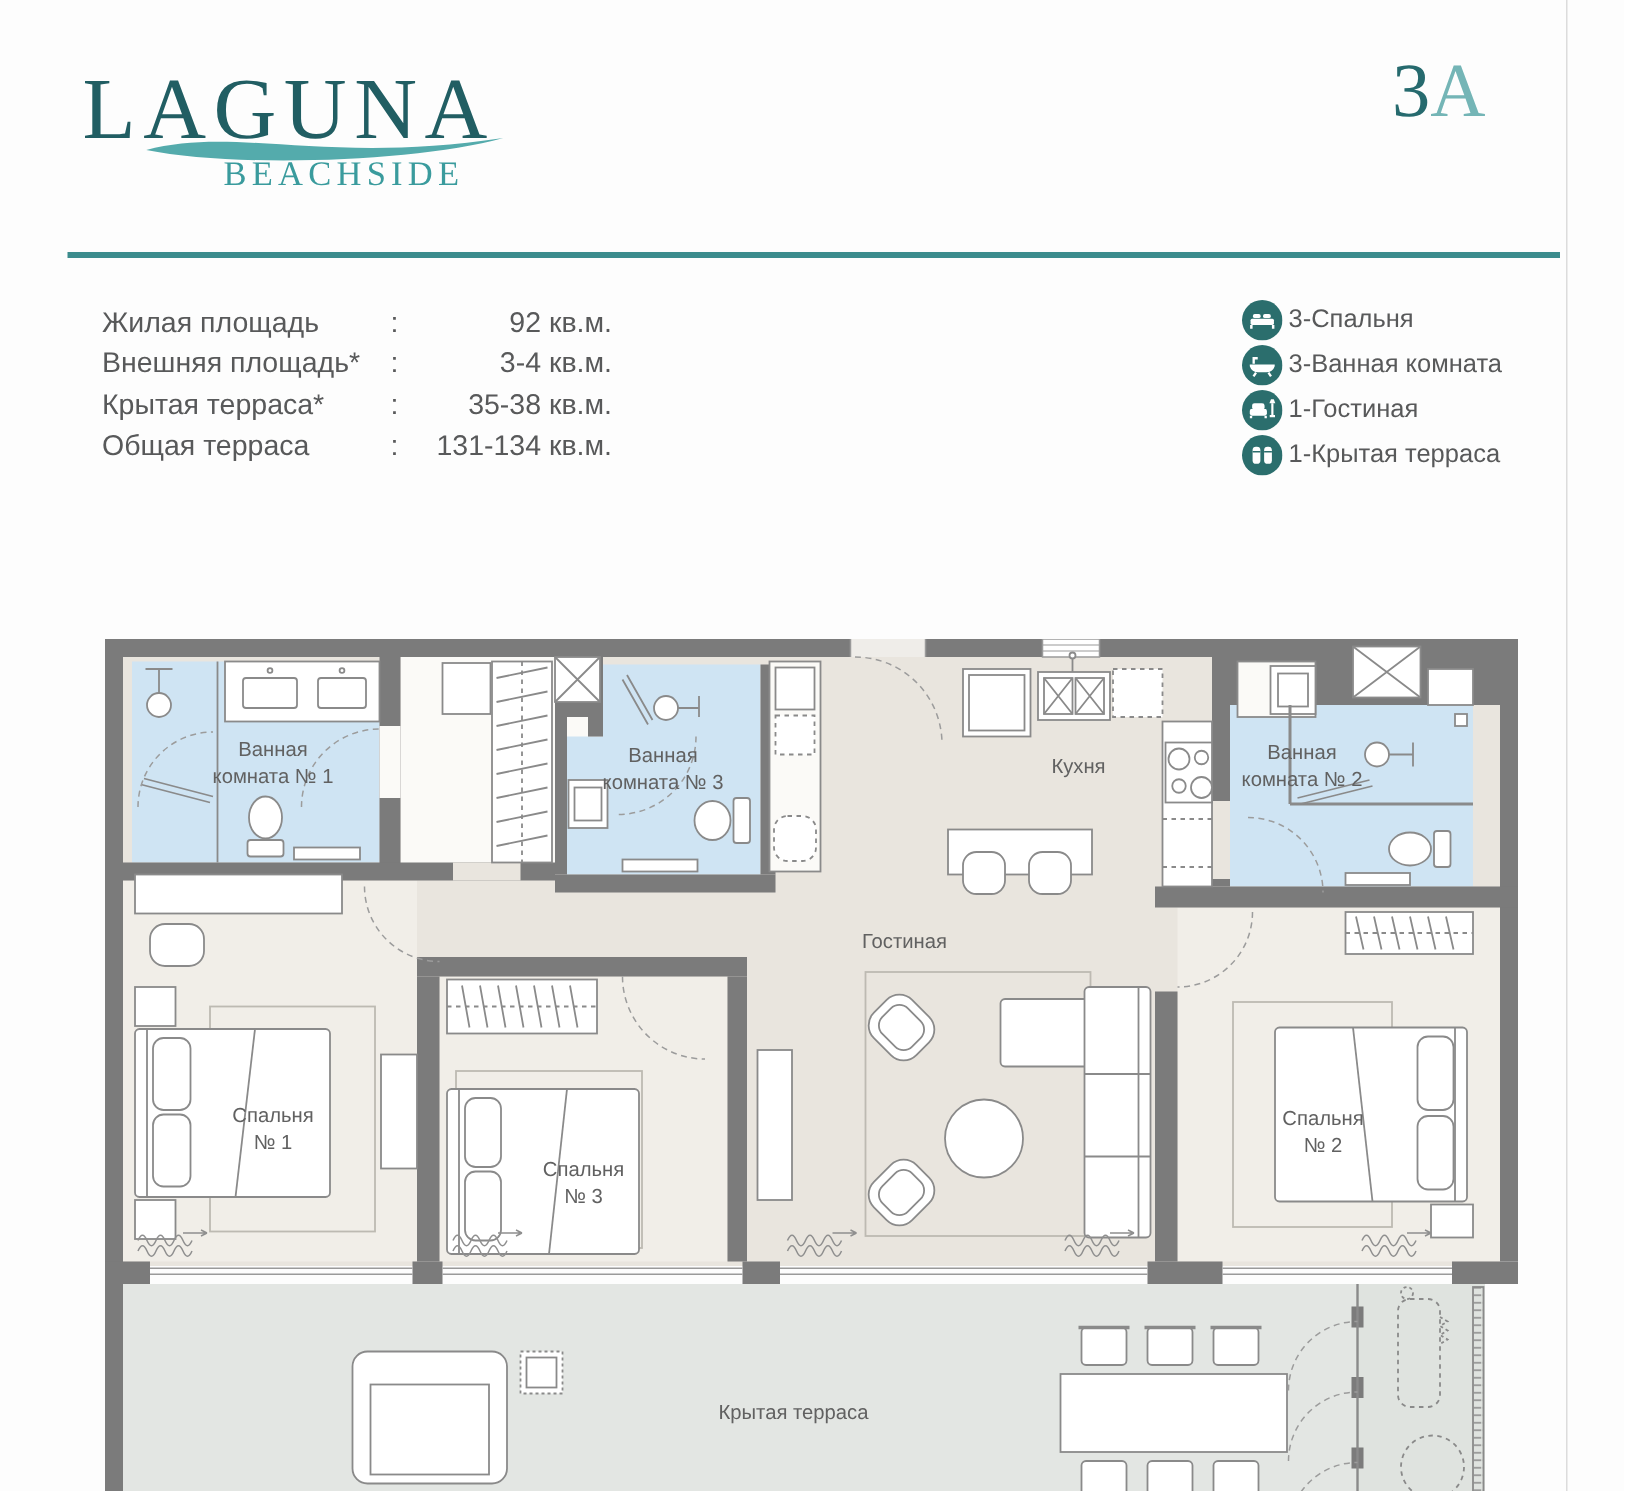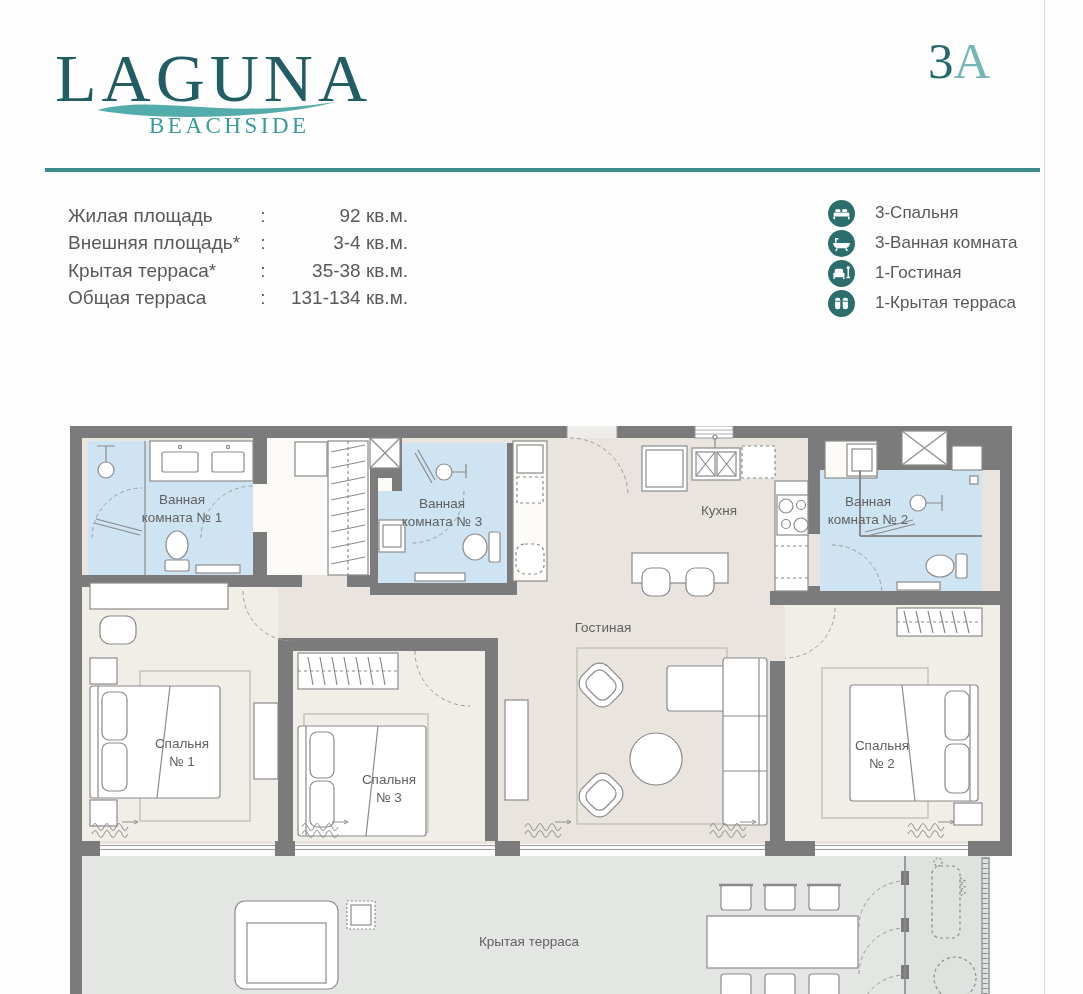--- a/index.html
+++ b/index.html
@@ -1,34 +1,34 @@
 <!DOCTYPE html>
 <html><head>
 <meta charset="utf-8">
 <style>
   html,body{margin:0;padding:0;background:#fff;}
   .page{position:relative;width:1083px;height:994px;background:#fdfdfd;overflow:hidden;
         font-family:"Liberation Sans",sans-serif;color:#58595a;}
   
   .logo{position:absolute;left:55px;top:44px;width:300px;}
-  .logo-main{font-family:"Liberation Serif",serif;font-size:68px;line-height:1;color:#215e63;letter-spacing:5px;}
+  .logo-main{font-family:"Liberation Serif",serif;font-size:58px;line-height:1;color:#215e63;letter-spacing:5px;}
   .logo-wave{display:block;margin:-15px 0 -8px 40px;}
   .logo-sub{font-family:"Liberation Serif",serif;font-size:23px;color:#3a9b9d;letter-spacing:3.5px;margin-left:94px;}
   .unit{position:absolute;left:928px;top:36px;font-family:Liberation Serif, serif;font-size:51px;line-height:1;}
   .unit-digit{color:#266a6e;}
   .unit-letter{color:#74b5b6;}
   .divider{position:absolute;left:45px;top:168px;width:995px;height:4px;background:#3c8c8d;}
   
   .specs{position:absolute;left:68px;top:202px;font-size:19px;}
   .spec-row{display:grid;grid-template-columns:182px 26px 132px;height:27.5px;align-items:center;}
   .spec-colon{text-align:center;}
   .spec-value{text-align:right;}
   
   .legend{position:absolute;left:828px;top:198px;font-size:17px;}
-  .legend-item{display:flex;align-items:center;height:30px;gap:20px;}
+  .legend-item{display:flex;align-items:center;height:30px;gap:4px;}
   .legend-icon{width:27px;height:27px;flex:0 0 27px;}
   
   .plan{position:absolute;left:70px;top:378px;width:942px;height:612px;margin-top:48px;}
   .scan-edge{position:absolute;left:1044px;top:0;width:1px;height:994px;background:#dcdcdc;}
   svg text{font-family:"Liberation Sans",sans-serif;}
 </style>
 </head>
 <body>
 
 <div class="page">

